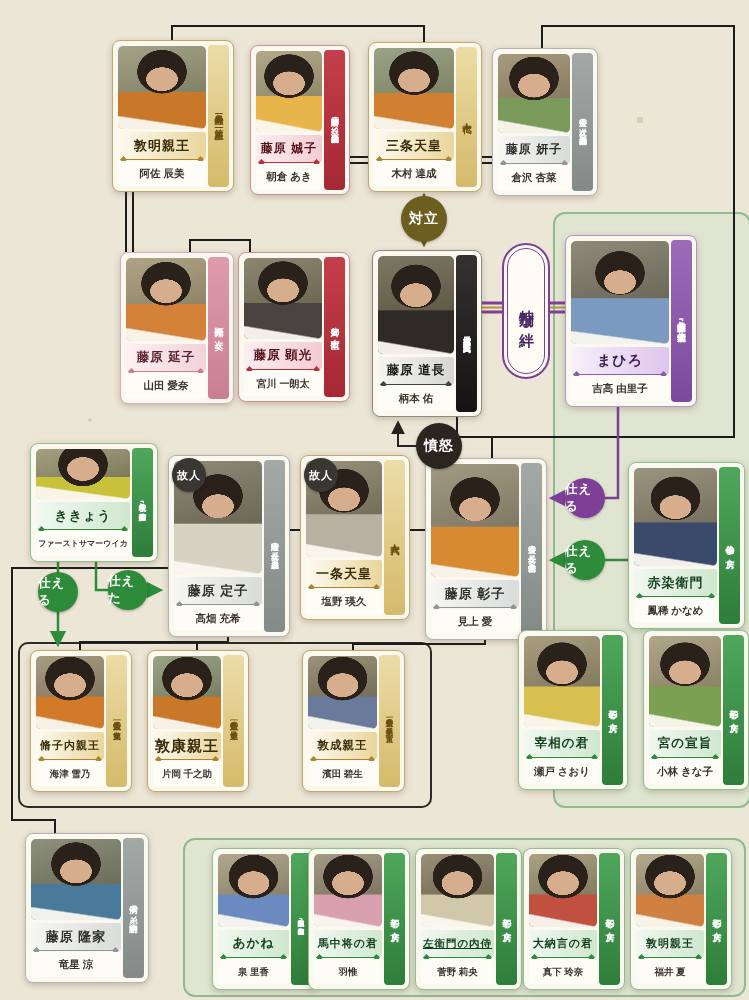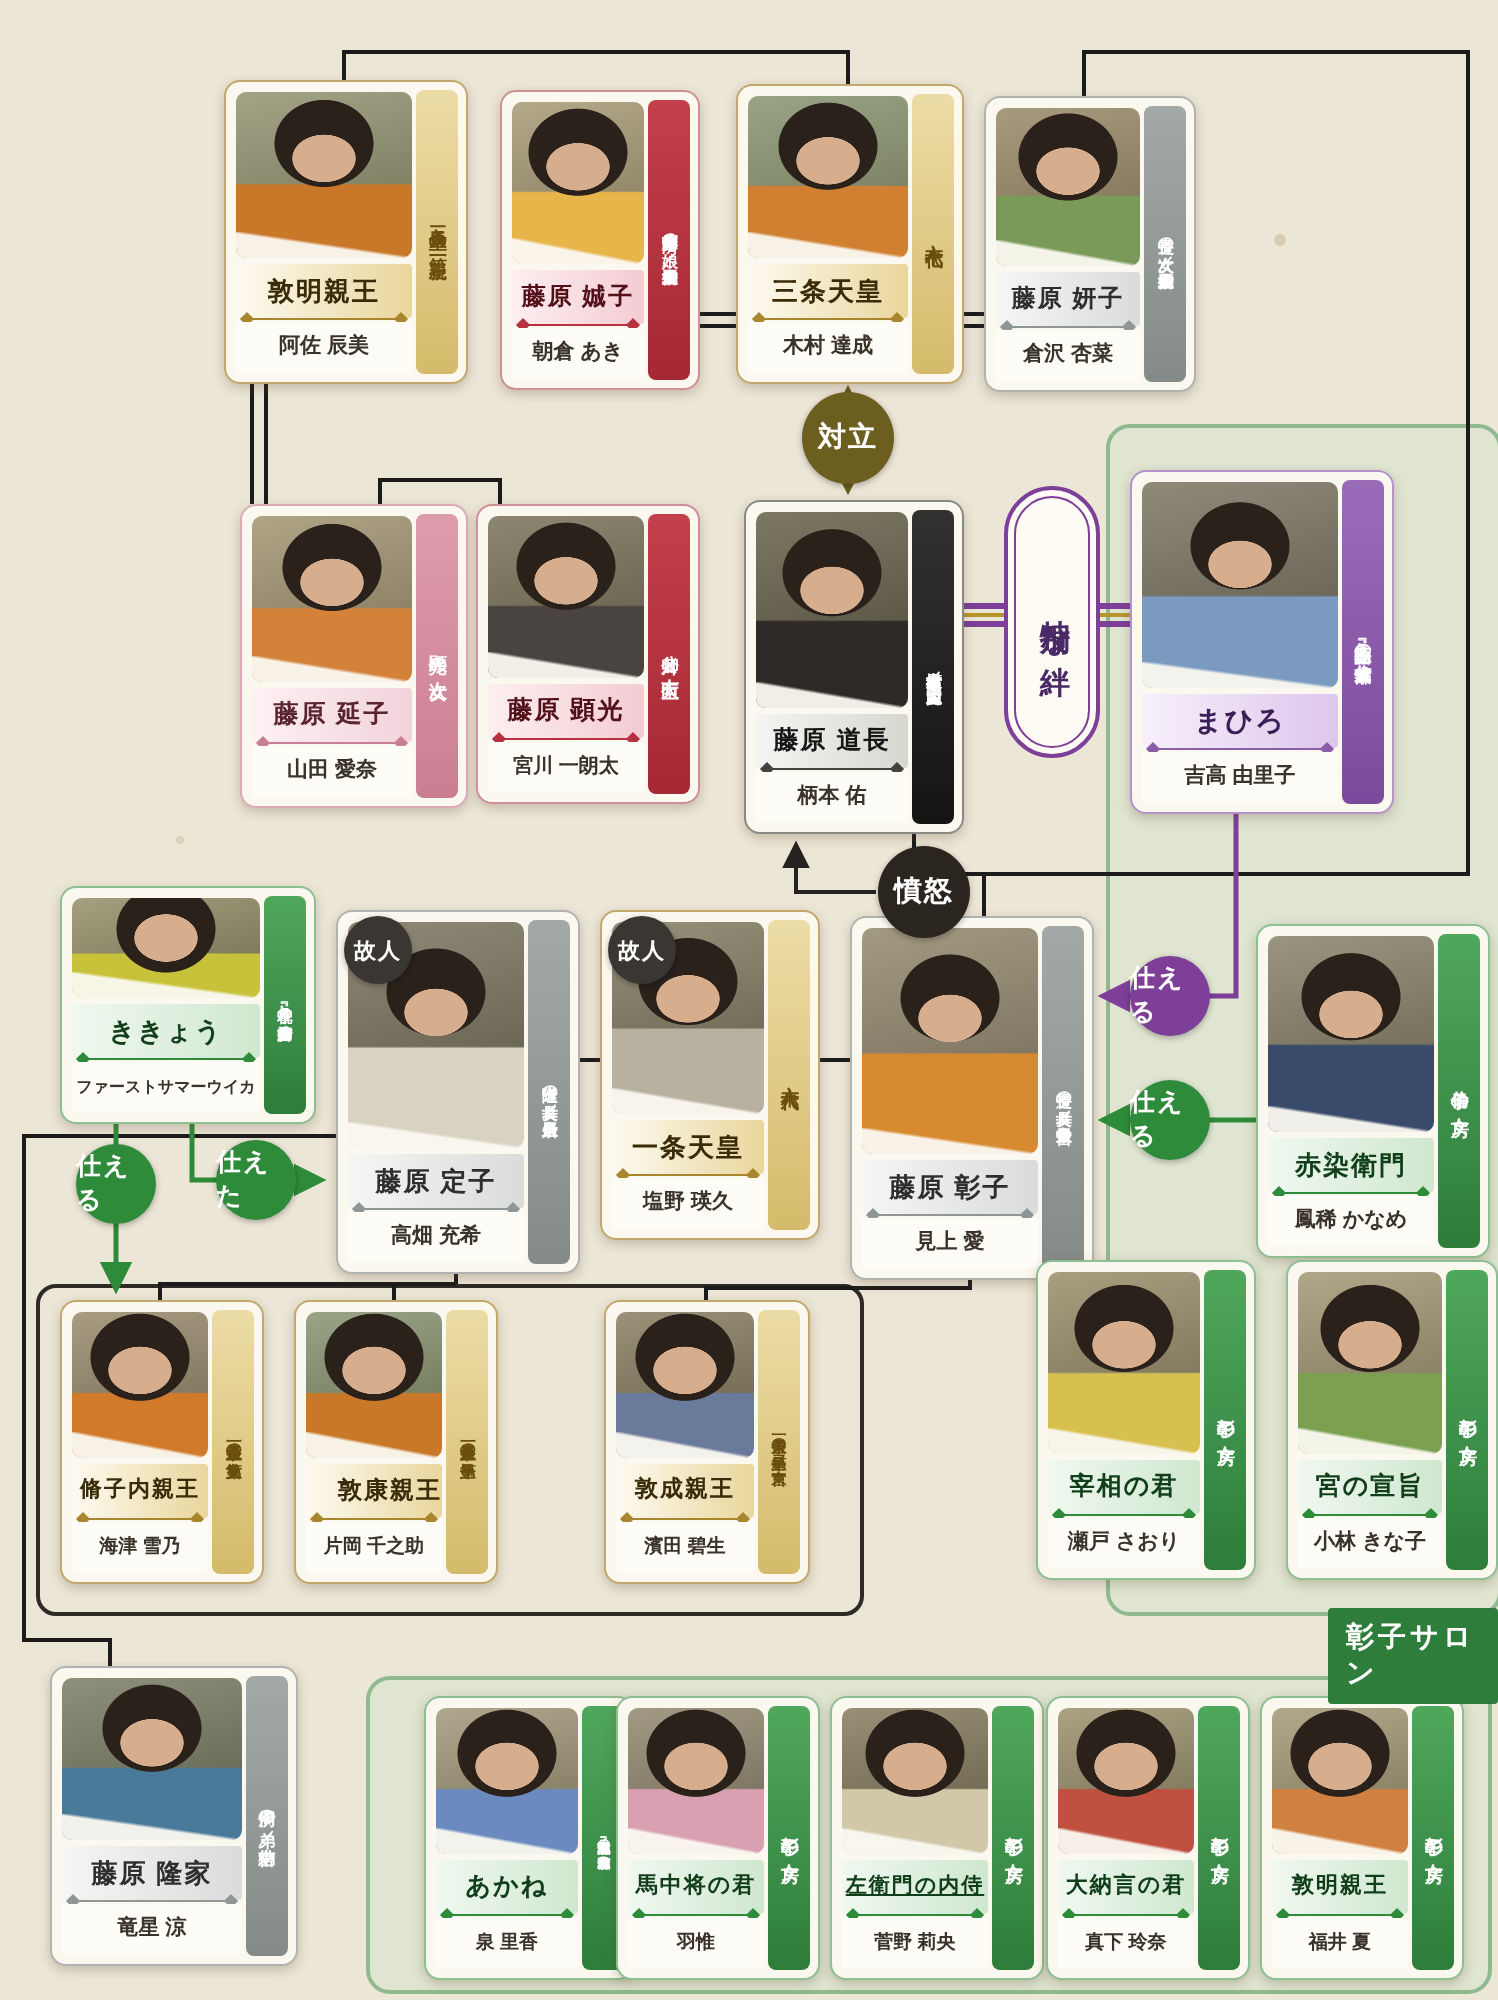--- a/index.html
+++ b/index.html
@@ -293,21 +293,21 @@
         <i></i>
       </div>
     <div class="actor" style="font-size:9.5px;">海津 雪乃</div>
   </div>
 
   <div class="card t-gold" style="left:147px;top:650px;width:100px;height:140px;">
     <div class="photo" style="--robe:#c87828;--pbg:linear-gradient(165deg,#9ba386,#656d52);"></div>
     <div class="ribbon">
         <span style="font-size:8px;letter-spacing:0;">一条天皇の第一皇子</span>
       </div>
-    <div class="nameplate" style="font-size:12px;text-align:right;">敦康親王</div>
+    <div class="nameplate" style="font-size:15px;">敦康親王</div>
     <div class="sep">
         <i></i>
       </div>
     <div class="actor" style="font-size:9.5px;">片岡 千之助</div>
   </div>
 
   <div class="card t-gold" style="left:302px;top:650px;width:101px;height:140px;">
     <div class="photo" style="--robe:#6a7a9a;--pbg:linear-gradient(165deg,#9a9178,#635b46);"></div>
     <div class="ribbon">
         <span style="font-size:7.5px;letter-spacing:0;">一条天皇の第二皇子／東宮</span>
@@ -412,23 +412,22 @@
     <div class="sep">
         <i></i>
       </div>
     <div class="actor" style="font-size:9.5px;">福井 夏</div>
   </div>
 
   <div class="badge b-olive" style="left:401px;top:196px;">対立</div>
   <div class="capsule">
       <span>特別な絆</span>
     </div>
-  <div class="badge b-dark" style="left:439px;top:423px;">憤怒</div>
+  <div class="badge b-dark" style="left:416px;top:423px;">憤怒</div>
   <div class="badge b-kojin" style="left:172px;top:458px;">故人</div>
   <div class="badge b-kojin" style="left:304px;top:458px;">故人</div>
   <div class="badge b-purple" style="left:565px;top:478px;">仕える</div>
   <div class="badge b-green" style="left:565px;top:540px;">仕える</div>
   <div class="badge b-green" style="left:38px;top:572px;">仕える</div>
   <div class="badge b-green" style="left:108px;top:570px;">仕えた</div>
 
-  <div class="salon-label">彰子サロン</div>
 
 </div>
 
 </body></html>

